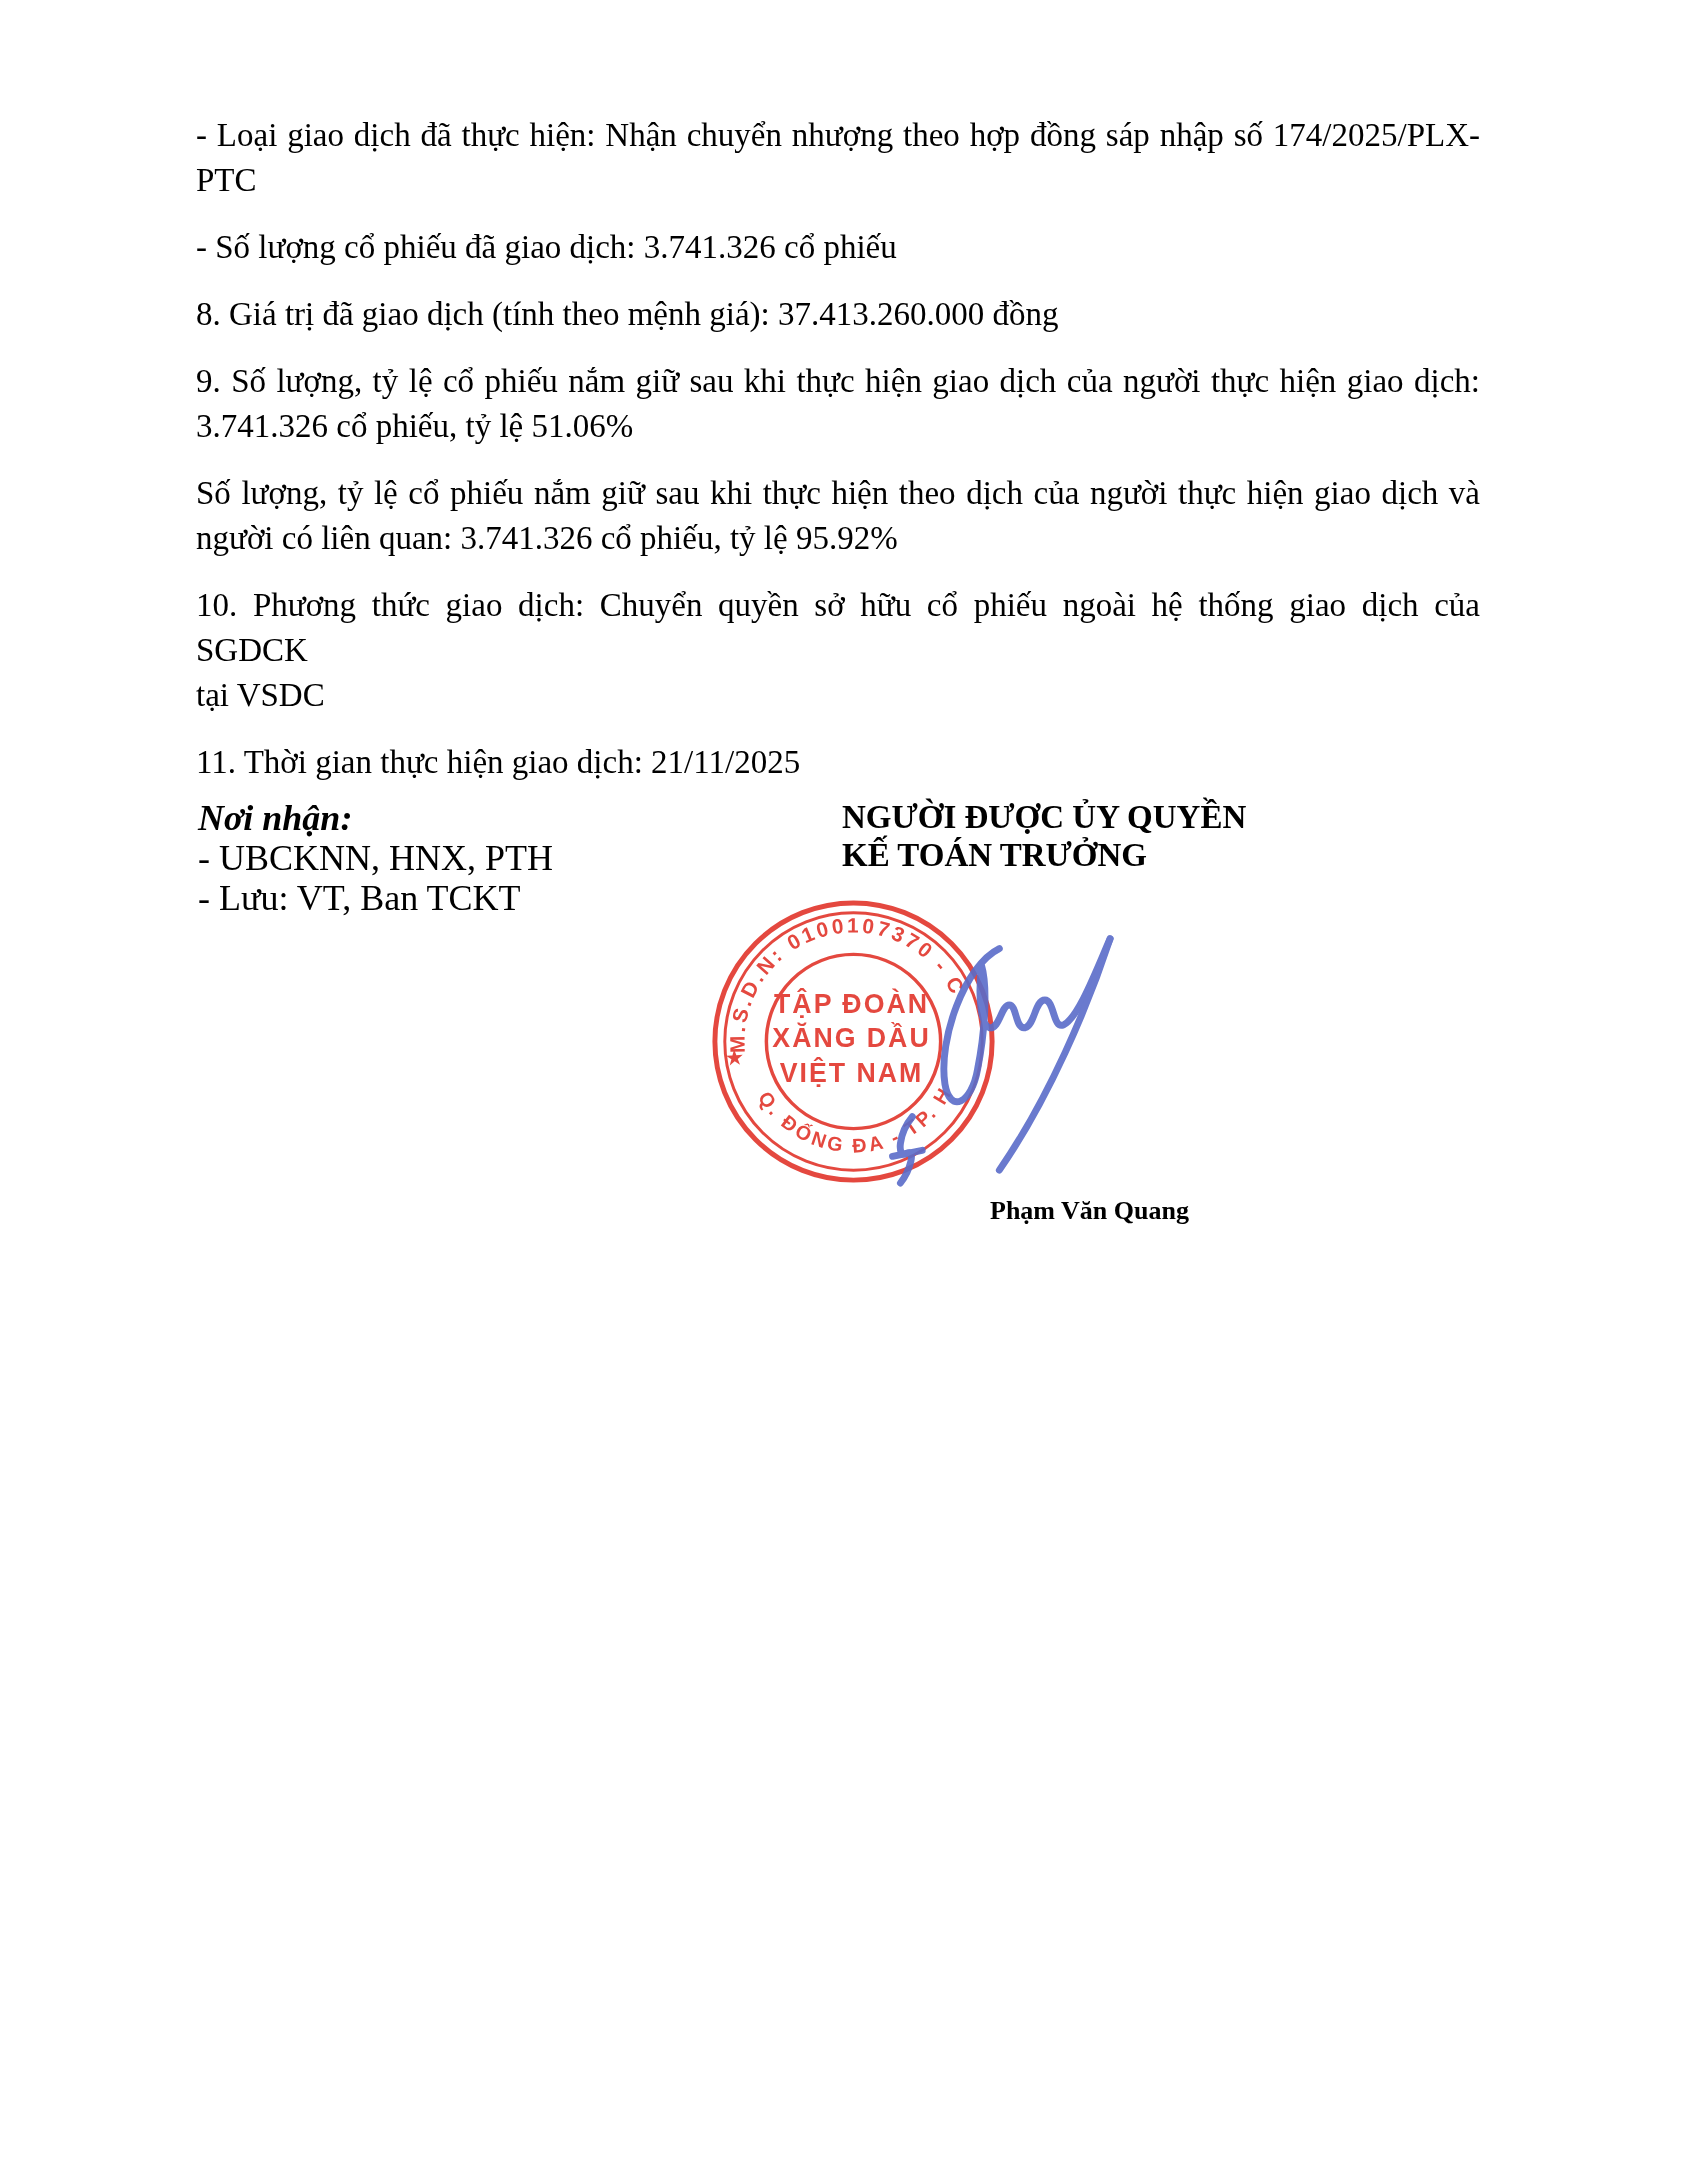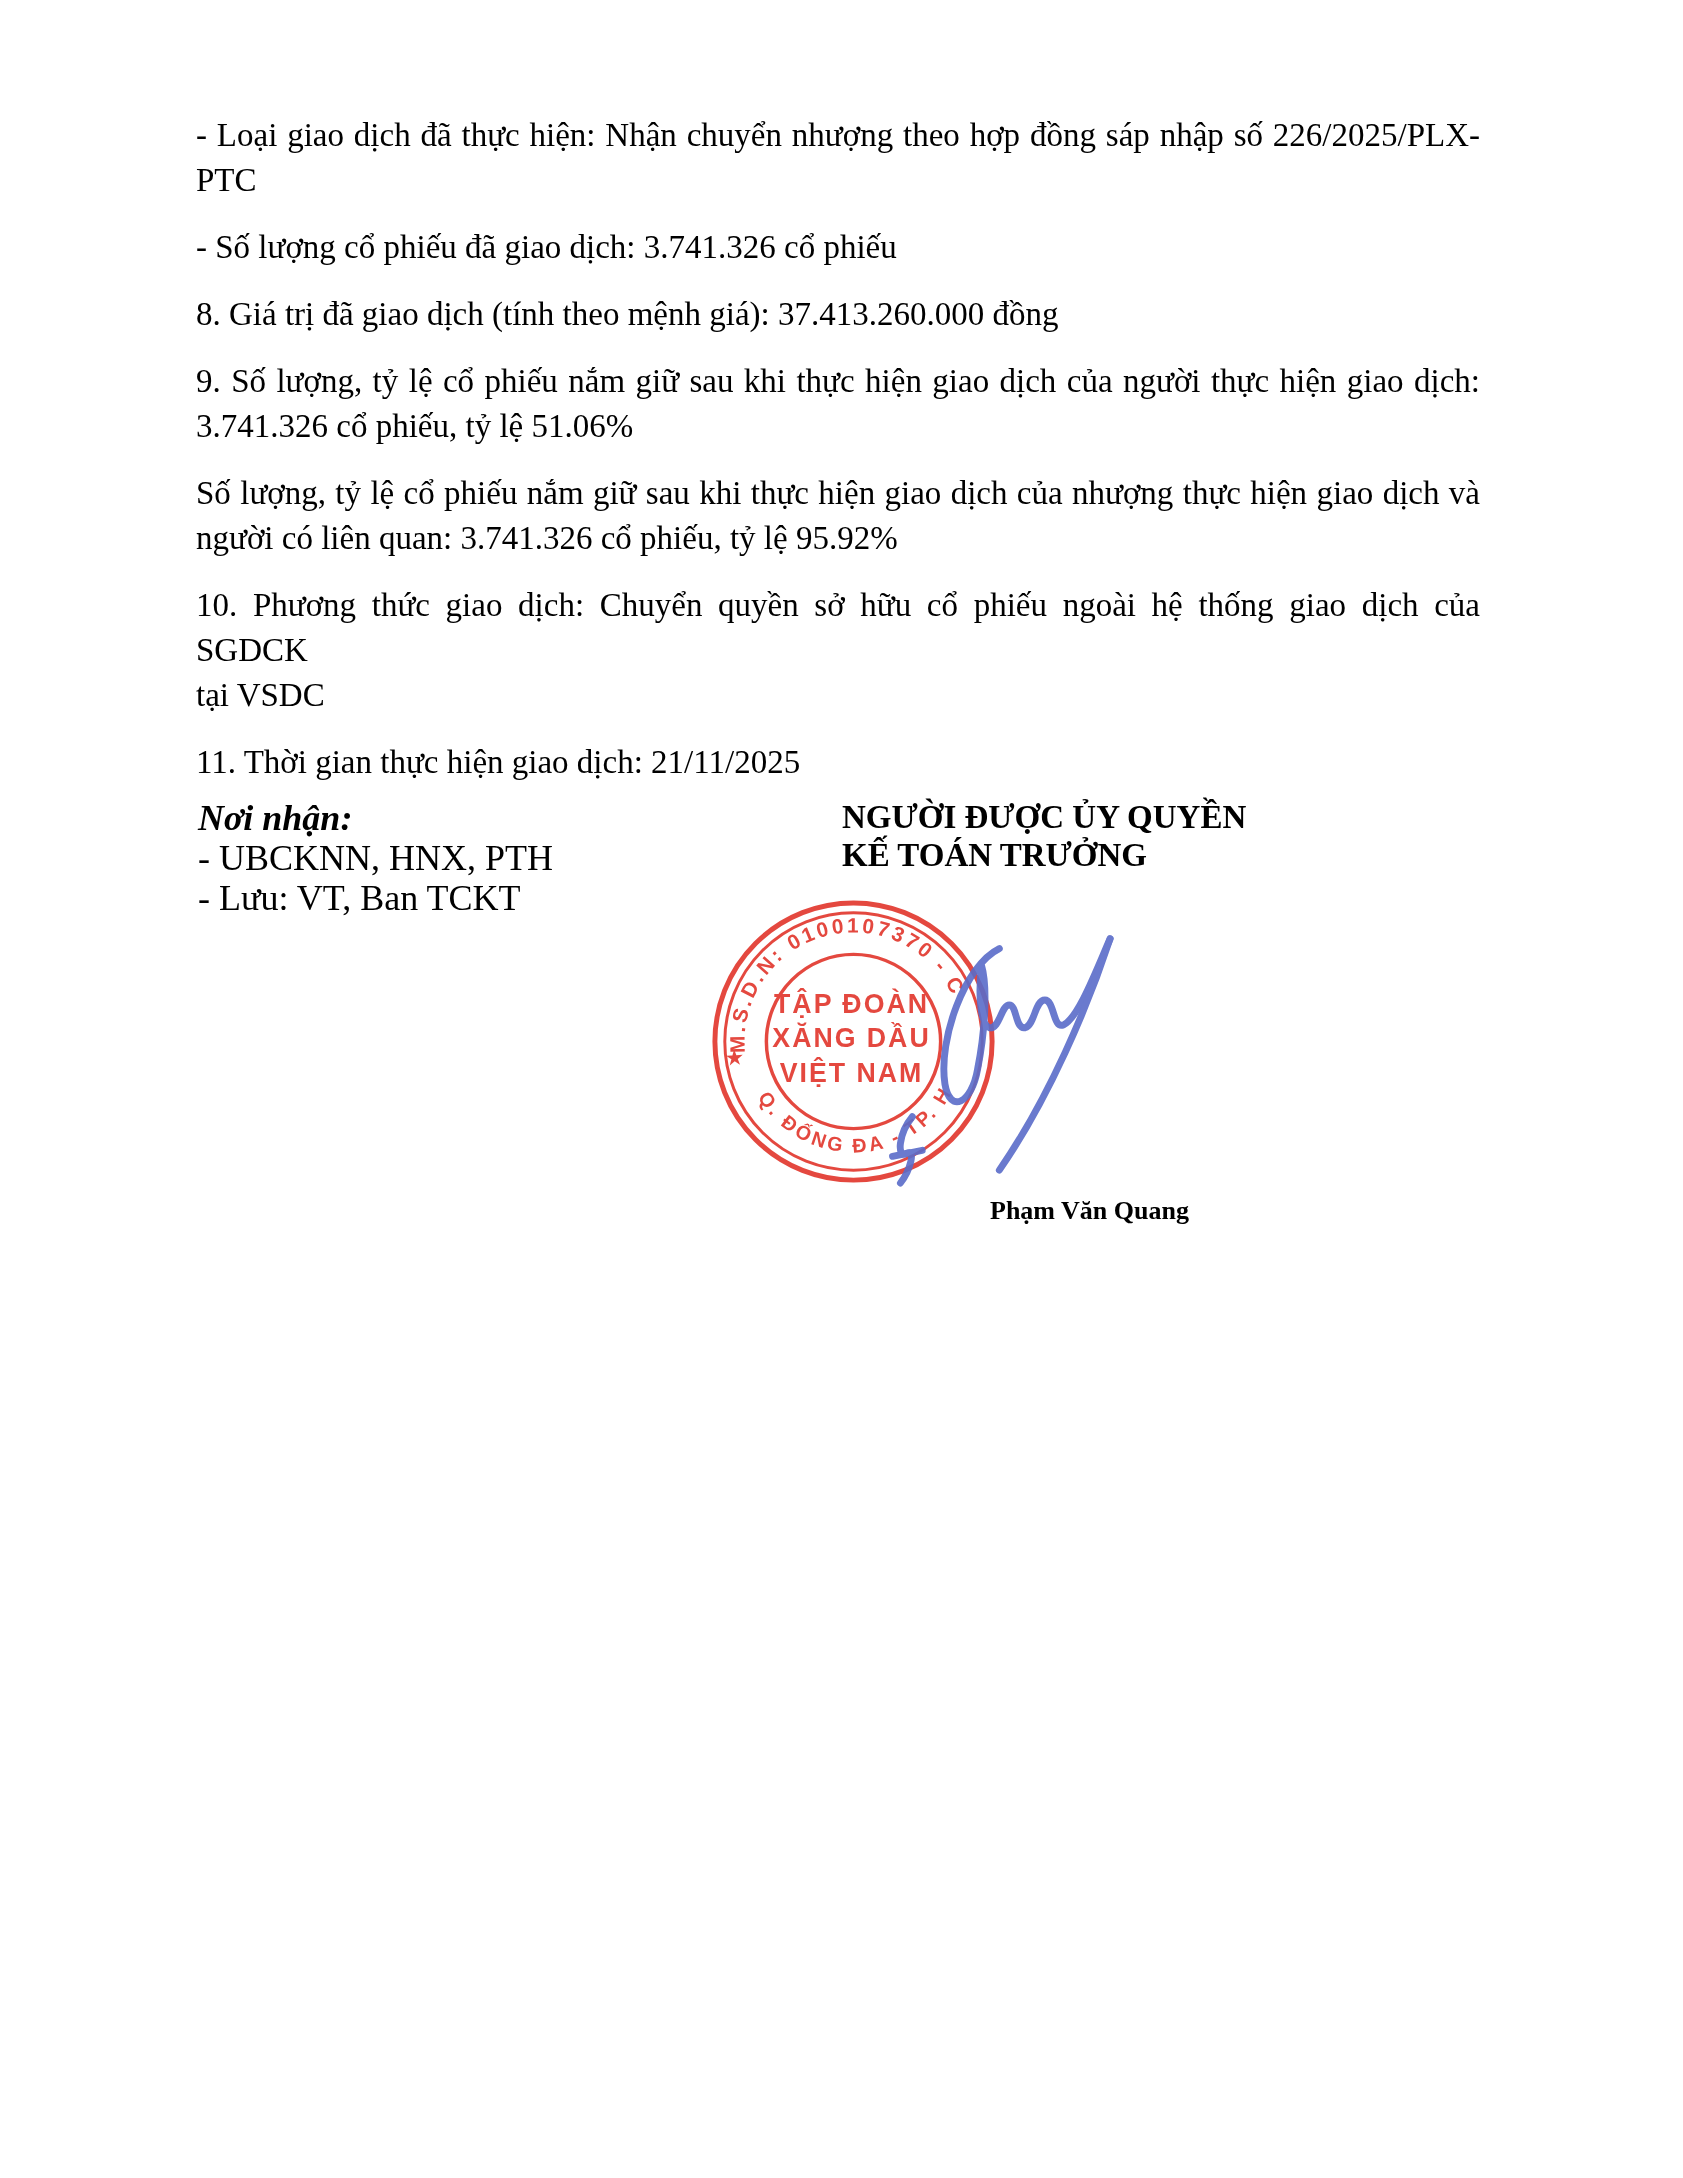--- a/index.html
+++ b/index.html
@@ -50,39 +50,39 @@
     font-family:"Liberation Sans", sans-serif;
     font-weight:bold;letter-spacing:3px;
   }
 </style>
 </head>
 <body>
 
 <div class="textblock">
 
   <div class="para">
-    <div class="line jline">- Loại giao dịch đã thực hiện: Nhận chuyển nhượng theo hợp đồng sáp nhập số 226/2025/PLX-</div>
+    <div class="line jline">- Loại giao dịch đã thực hiện: Nhận chuyển nhượng theo hợp đồng sáp nhập số 174/2025/PLX-</div>
     <div class="line">PTC</div>
   </div>
 
   <div class="para">
     <div class="line">- Số lượng cổ phiếu đã giao dịch: 3.741.326 cổ phiếu</div>
   </div>
 
   <div class="para">
     <div class="line">8. Giá trị đã giao dịch (tính theo mệnh giá): 37.413.260.000 đồng</div>
   </div>
 
   <div class="para">
     <div class="line jline">9. Số lượng, tỷ lệ cổ phiếu nắm giữ sau khi thực hiện giao dịch của người thực hiện giao dịch:</div>
     <div class="line">3.741.326 cổ phiếu, tỷ lệ 51.06%</div>
   </div>
 
   <div class="para">
-    <div class="line jline">Số lượng, tỷ lệ cổ phiếu nắm giữ sau khi thực hiện giao dịch của nhượng thực hiện giao dịch và</div>
+    <div class="line jline">Số lượng, tỷ lệ cổ phiếu nắm giữ sau khi thực hiện theo dịch của người thực hiện giao dịch và</div>
     <div class="line">người có liên quan: 3.741.326 cổ phiếu, tỷ lệ 95.92%</div>
   </div>
 
   <div class="para">
     <div class="line jline">10. Phương thức giao dịch: Chuyển quyền sở hữu cổ phiếu ngoài hệ thống giao dịch của SGDCK</div>
     <div class="line">tại VSDC</div>
   </div>
 
   <div class="para">
     <div class="line">11. Thời gian thực hiện giao dịch: 21/11/2025</div>

